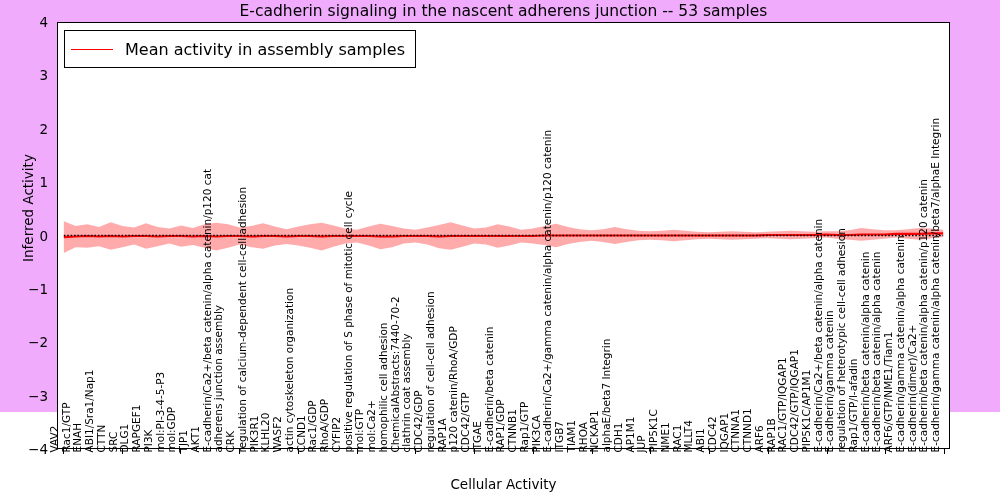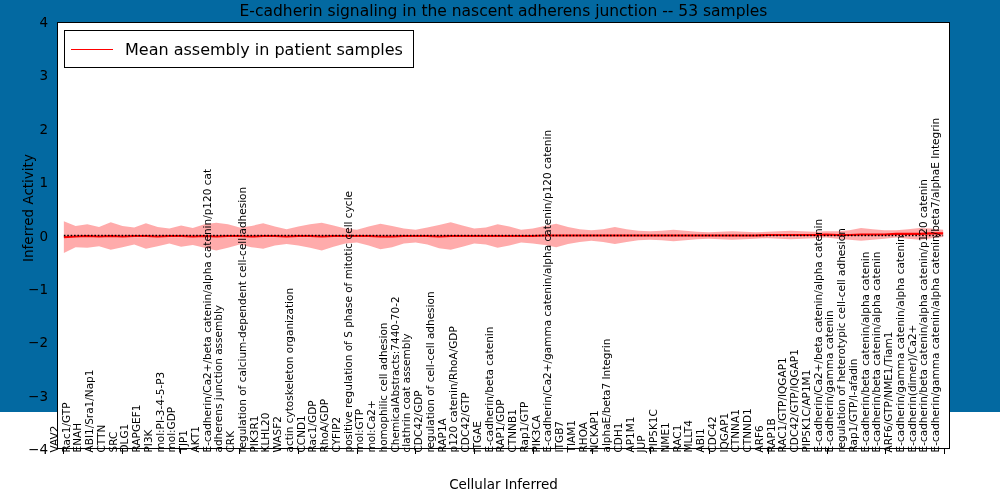--- a/index.html
+++ b/index.html
@@ -1,17 +1,17 @@
 <!DOCTYPE html>
 <html><head>
 <meta charset="utf-8">
 <style>
   html,body{margin:0;padding:0;background:#ffffff;}
   body{width:1000px;height:500px;overflow:hidden;font-family:"DejaVu Sans",sans-serif;}
-  #figure{position:relative;width:1000px;height:412px;background:#0369a1;}
+  #figure{position:relative;width:1000px;height:412px;background:#f0abfc;}
 
   
   #chart-title{
     position:absolute;left:57px;top:1px;width:893px;height:20px;
     text-align:center;font-size:15.5px;color:#000;line-height:20px;
     white-space:nowrap;
   }
 
   
   #plot-area{
@@ -78,21 +78,21 @@
   .legend-text{font-size:16px;color:#000;white-space:nowrap;}
 </style>
 </head>
 <body>
 
 <div id="figure">
 
   <div id="chart-title">E-cadherin signaling in the nascent adherens junction -- 53 samples</div>
 
   <div id="y-axis-label">Inferred Activity</div>
-  <div id="x-axis-label">Cellular Inferred</div>
+  <div id="x-axis-label">Cellular Activity</div>
 
   <div id="yticks">
       <div class="ytick-label" style="top: 449px;">−4</div>
       <div class="ytick-label" style="top: 395.625px;">−3</div>
       <div class="ytick-mark-in" style="top: 395.625px;"></div>
       <div class="ytick-mark-right" style="top: 395.625px;"></div>
       <div class="ytick-label" style="top: 342.25px;">−2</div>
       <div class="ytick-mark-in" style="top: 342.25px;"></div>
       <div class="ytick-mark-right" style="top: 342.25px;"></div>
       <div class="ytick-label" style="top: 288.875px;">−1</div>
@@ -230,17 +230,17 @@
       <div class="xlab" style="left: 893.125px; bottom: 48px;">ARF6/GTP/NME1/Tiam1</div>
       <div class="xlab" style="left: 904.875px; bottom: 48px;">E-cadherin/gamma catenin/alpha catenin</div>
       <div class="xlab" style="left: 916.625px; bottom: 48px;">E-cadherin(dimer)/Ca2+</div>
       <div class="xlab" style="left: 928.375px; bottom: 48px;">E-cadherin/beta catenin/alpha catenin/p120 catenin</div>
       <div class="xlab" style="left: 940.125px; bottom: 48px;">E-cadherin/gamma catenin/alpha catenin/beta7/alphaE Integrin</div>
     </div>
 
   <div id="legend">
     <div class="legend-row">
       <span class="legend-swatch red"></span>
-      <span class="legend-text">Mean assembly in patient samples</span>
+      <span class="legend-text">Mean activity in assembly samples</span>
     </div>
   </div>
 
 </div>
 
 </body></html>

